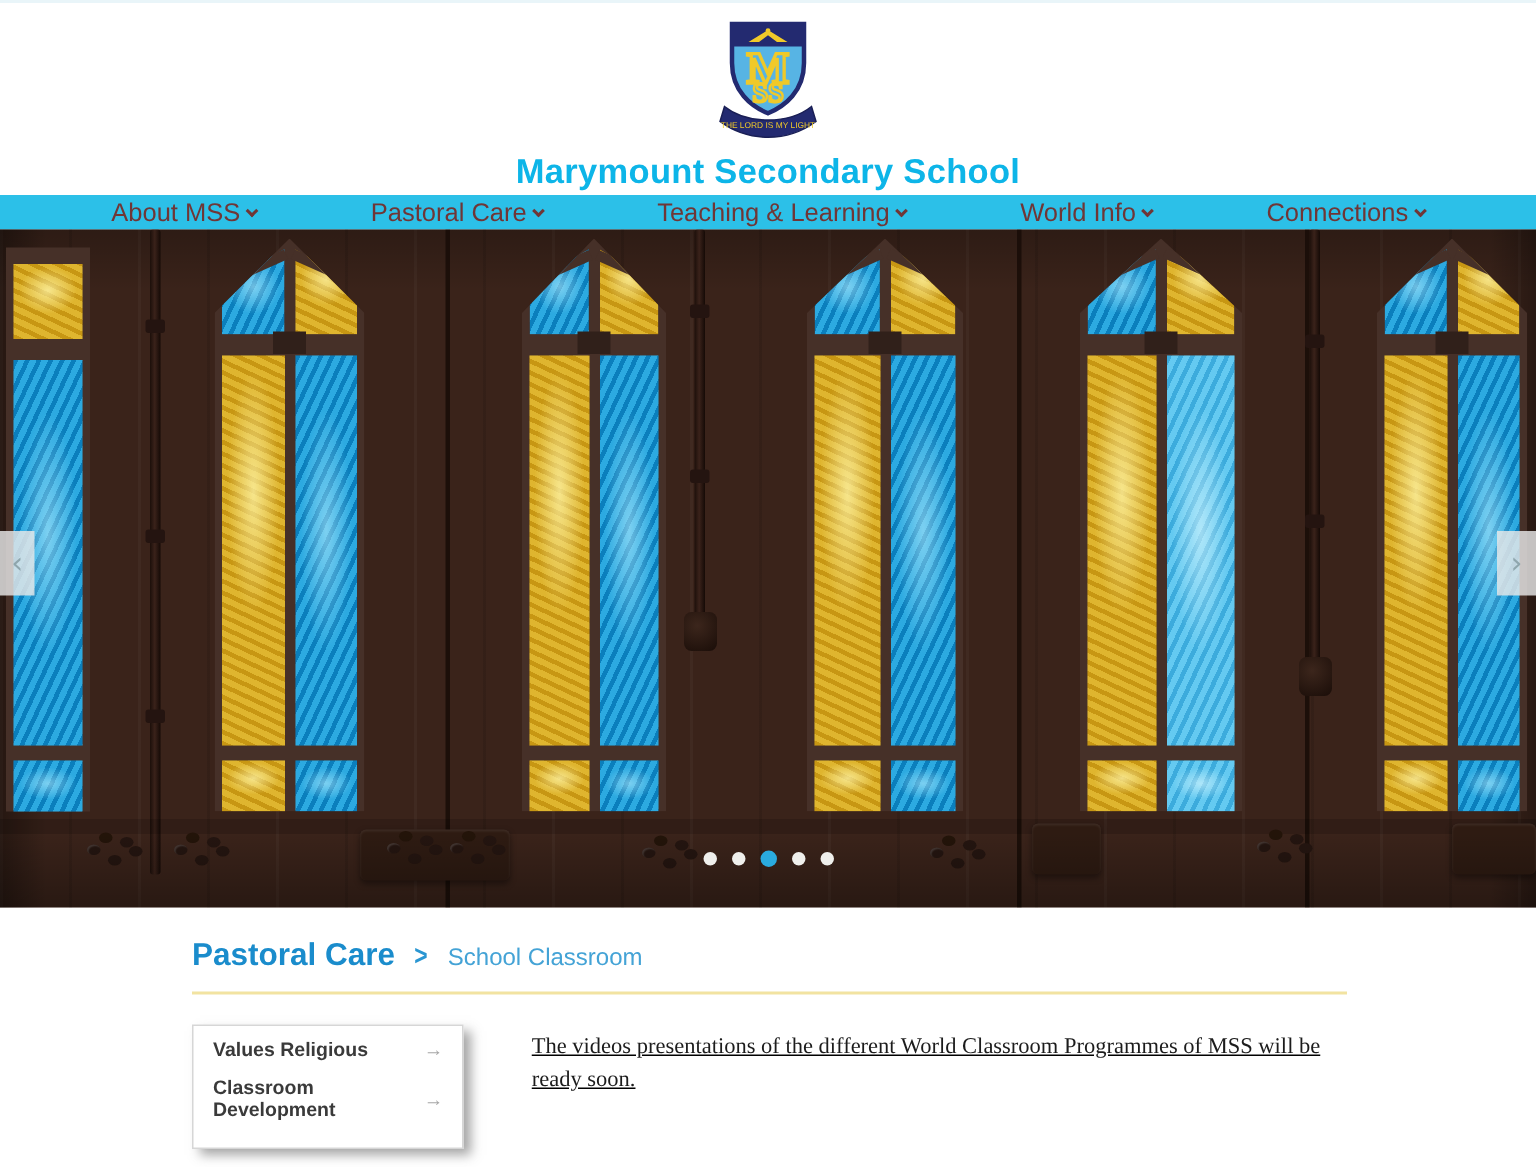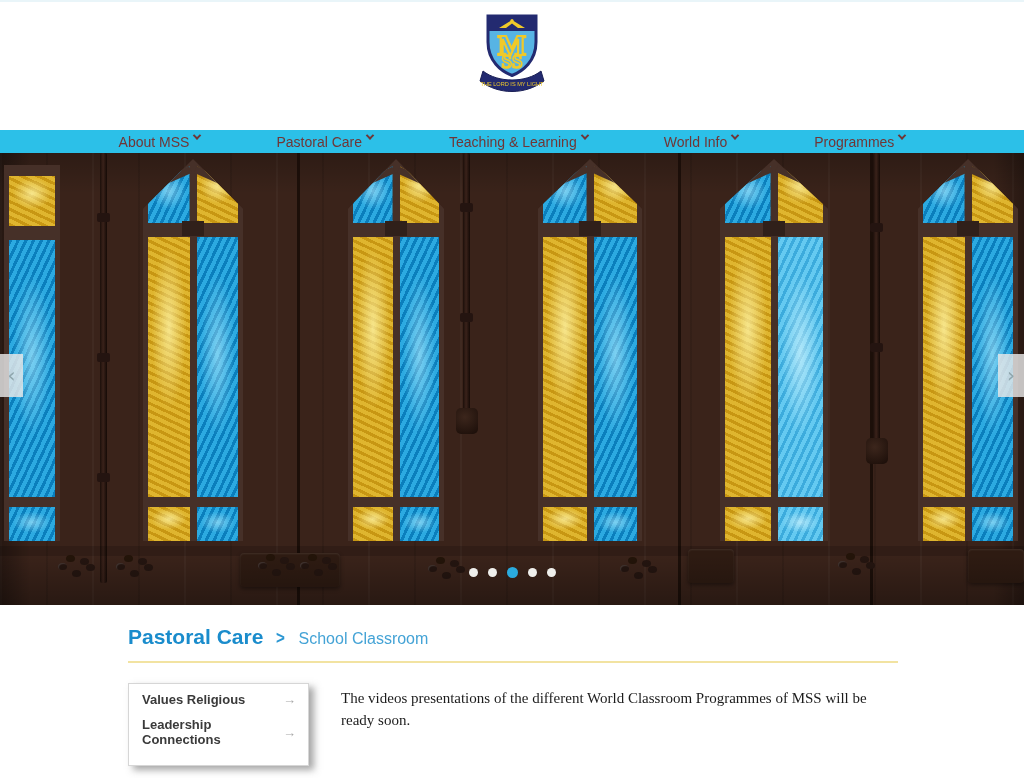--- a/index.html
+++ b/index.html
@@ -8,22 +8,22 @@
   body { border-top:2px solid #e9f5f9; }
 
   
   .header { text-align:center; padding-top:10px; height:128px; }
   .crest { display:block; margin:0 auto; }
   .school-name { color:#0db5e8; font-size:23px; font-weight:bold; letter-spacing:.2px; margin-top:2px; }
 
   
   .navbar { height:23px; background:#2cc0e8; display:flex; align-items:center;
     justify-content:center; gap:76px; }
-  .nav-item { color:#703636; font-size:14px; cursor:pointer; display:flex;
-    gap:5px; white-space:nowrap; }
+  .nav-item { color:#703636; font-size:17px; cursor:pointer; display:flex;
+    align-items:center; gap:5px; white-space:nowrap; }
   .chev { width:6px; height:6px; border-right:2px solid #703636; border-bottom:2px solid #703636;
     transform:rotate(45deg) translate(-1px,-1px); display:inline-block; }
 
   
   .hero { position:relative; width:1024px; height:452px; overflow:hidden;
     background-color:#3a231a;
     background-image:
       linear-gradient(rgba(0,0,0,.22), rgba(0,0,0,0) 9%),
       linear-gradient(90deg, rgba(0,0,0,.35) 0, rgba(0,0,0,0) 3%, rgba(0,0,0,0) 97%, rgba(0,0,0,.3) 100%),
       repeating-linear-gradient(90deg, rgba(255,255,255,.03) 0 2px, rgba(0,0,0,0) 2px 46px, rgba(0,0,0,.10) 46px 48px, rgba(0,0,0,0) 48px 92px);
@@ -82,60 +82,61 @@
   .crumb-page { color:#44a3d6; font-size:16px; }
   .crumb-rule { height:2px; background:#f2e3a1; }
 
   
   .main { display:flex; margin:20px 126px 0 128px; align-items:flex-start; }
   .side-menu { width:181px; background:#fff; border:1px solid #d6d6d6;
     box-shadow:5px 4px 7px rgba(80,80,80,.5); padding:3px 0; }
   .side-item { display:flex; justify-content:space-between; align-items:center;
     padding:5px 12px 5px 13px; font-size:13px; font-weight:bold; color:#3a3a3a; cursor:pointer; }
   .side-arrow { color:#a8a8a8; font-size:13px; font-weight:normal; }
-  .content { margin-left:32px; width:545px; padding-top:5px; }
+  .content { margin-left:46px; width:545px; padding-top:5px;text-decoration:underline; }
   .content p { font-family:"Liberation Serif", serif; font-size:15px; color:#1c1c1c; line-height:1.45; }
 </style>
 </head>
 <body>
 
 <div class="header">
   <a style="display:inline-block;">
     <svg class="crest" width="66" height="82" viewBox="0 0 66 82">
       <path d="M9,4 h48 v26 c0,19 -13,29 -24,33.5 C22,59 9,49 9,30 Z" fill="#57b4e4" stroke="#232a70" stroke-width="3"></path>
       <path d="M9,4 h48 v15 h-48 Z" fill="#232a70"></path>
       <polygon points="20,16 33,8 46,16 39,16 33,11.5 27,16" fill="#f0c929"></polygon>
       <circle cx="33" cy="8.5" r="1.6" fill="#f0c929"></circle>
       <text x="33" y="43" text-anchor="middle" font-size="30" font-weight="bold" fill="none" stroke="#f0c929" stroke-width="2.2" font-family="Liberation Serif, serif">M</text>
       <text x="33" y="56" text-anchor="middle" font-size="19" font-weight="bold" fill="none" stroke="#f0c929" stroke-width="1.6" font-family="Liberation Serif, serif">SS</text>
       <path d="M4,59 C19,71 47,71 62,59 L65,69 C46,83 20,83 1,69 Z" fill="#232a70" stroke="#1a1f55" stroke-width="1"></path>
       <text x="33" y="73.5" text-anchor="middle" font-size="5.6" fill="#f0c929">THE LORD IS MY LIGHT</text>
     </svg>
   </a>
+  <div class="school-name">Marymount Secondary School</div>
 </div>
 
 <div class="navbar" id="nav-items">
     <div class="nav-item">
       <span>About MSS</span>
       <span class="chev"></span>
     </div>
     <div class="nav-item">
       <span>Pastoral Care</span>
       <span class="chev"></span>
     </div>
     <div class="nav-item">
       <span>Teaching &amp; Learning</span>
       <span class="chev"></span>
     </div>
     <div class="nav-item">
       <span>World Info</span>
       <span class="chev"></span>
     </div>
     <div class="nav-item">
-      <span>Programmes</span>
+      <span>Connections</span>
       <span class="chev"></span>
     </div>
   </div>
 
 <div class="hero">
 
   <div class="wpair flat" style="left:4px; width:56px;">
     <div class="strip R">
       <div class="pane top gy" style="clip-path:none;"></div>
       <div class="pane tall gb"></div>
@@ -281,21 +282,21 @@
   <div class="crumb-rule"></div>
 </div>
 
 <div class="main">
   <div class="side-menu" id="side-menu">
       <div class="side-item">
         <span>Values Religious</span>
         <span class="side-arrow">→</span>
       </div>
       <div class="side-item">
-        <span>Leadership Connections</span>
+        <span>Classroom Development</span>
         <span class="side-arrow">→</span>
       </div>
       <div class="side-item"></div>
     </div>
   <div class="content">
     <p>The videos presentations of the different World Classroom Programmes of MSS will be ready soon.</p>
   </div>
 </div>
 
 </body></html>

